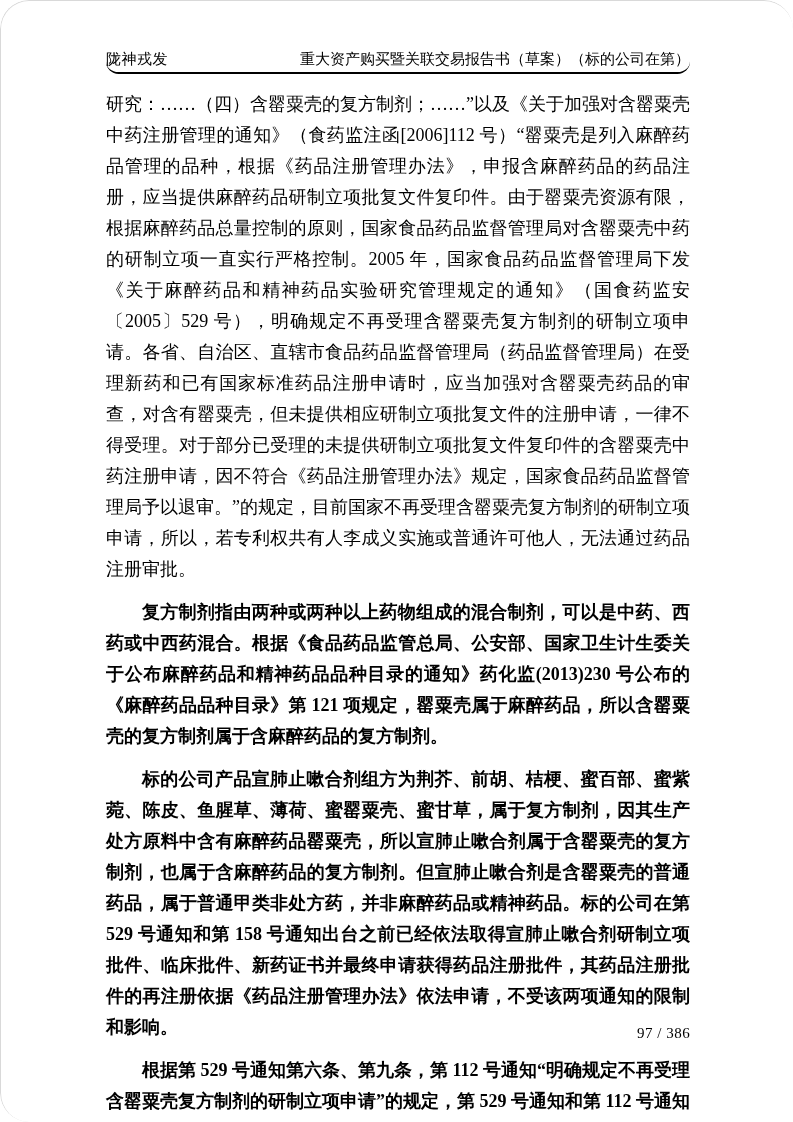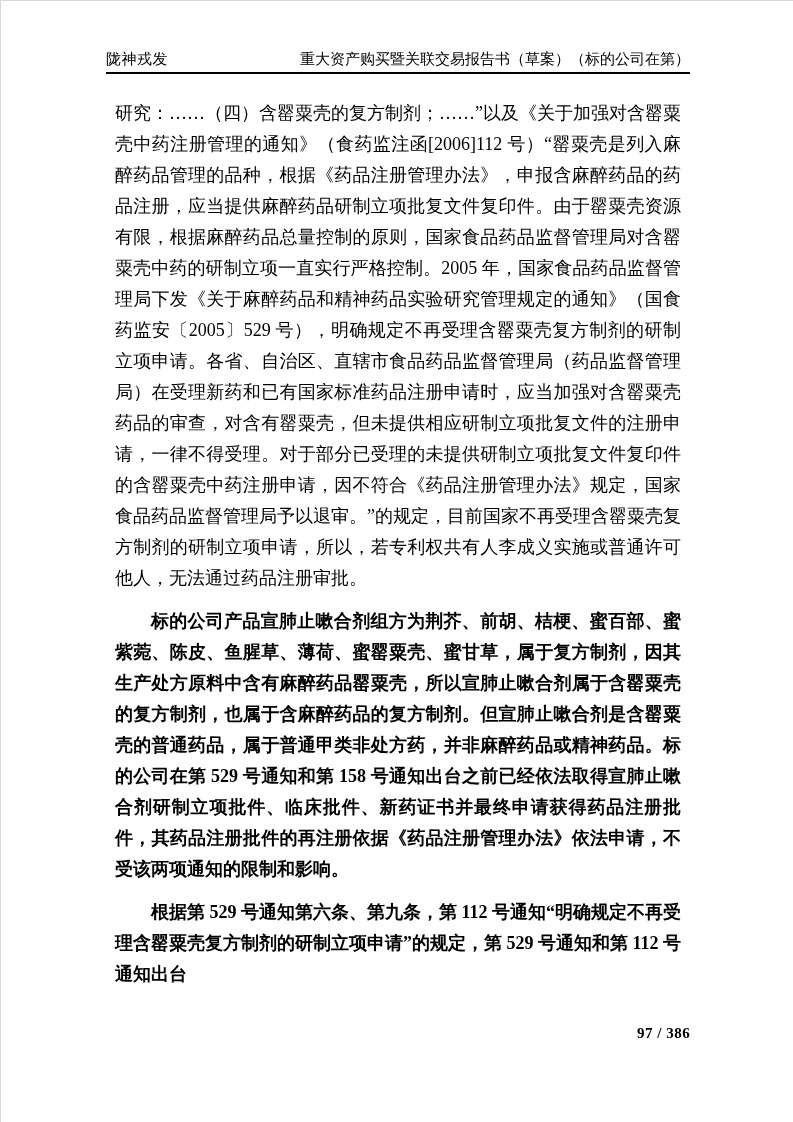--- a/index.html
+++ b/index.html
@@ -1,15 +1,15 @@
 <!DOCTYPE html>
 <html><head>
 <meta charset="utf-8">
 <style>
-  * { box-sizing: border-box; }
+  * { box-sizing: border-box; border-radius: 29px; }
   html, body { margin: 0; padding: 0; background: #ffffff; }
   body {
     width: 793px;
     height: 1122px;
     position: relative;
     font-family: "Liberation Serif", "DejaVu Serif", serif;
     color: #000000;
     overflow: hidden;
   }
   .page {
@@ -41,54 +41,55 @@
     position: absolute;
     top: 88px;
     left: 105px;
     width: 584px;
     font-size: 18px;
     line-height: 31px;
     text-align: justify;
     text-justify: inter-ideograph;
   }
   .body-text p {
-    margin: 9px;
+    margin: 0;
     padding: 0;
   }
   .body-text p + p { margin-top: 12px; }
   .body-text p.indent { text-indent: 2em; }
   .body-text p.bold { font-weight: 700; }
   .footer {
     position: absolute;
     top: 1024px;
     left: 0;
     width: 793px;
     height: 24px;
   }
   .footer .page-num {
     position: absolute;
     left: 636px;
     top: 0;
     font-size: 15px;
-    font-weight: 700;
+    font-weight: 400;
     letter-spacing: 0.5px;
   }
 </style>
 </head>
 <body>
 
 <div class="page">
 
   <div class="header">
     <span class="hdr-left">陇神戎发</span>
     <span class="hdr-right">重大资产购买暨关联交易报告书（草案）（标的公司在第）</span>
   </div>
 
   <div class="body-text">
     <p class="normal">研究：……（四）含罂粟壳的复方制剂；……”以及《关于加强对含罂粟壳中药注册管理的通知》（食药监注函[2006]112 号）“罂粟壳是列入麻醉药品管理的品种，根据《药品注册管理办法》，申报含麻醉药品的药品注册，应当提供麻醉药品研制立项批复文件复印件。由于罂粟壳资源有限，根据麻醉药品总量控制的原则，国家食品药品监督管理局对含罂粟壳中药的研制立项一直实行严格控制。2005 年，国家食品药品监督管理局下发《关于麻醉药品和精神药品实验研究管理规定的通知》（国食药监安〔2005〕529 号），明确规定不再受理含罂粟壳复方制剂的研制立项申请。各省、自治区、直辖市食品药品监督管理局（药品监督管理局）在受理新药和已有国家标准药品注册申请时，应当加强对含罂粟壳药品的审查，对含有罂粟壳，但未提供相应研制立项批复文件的注册申请，一律不得受理。对于部分已受理的未提供研制立项批复文件复印件的含罂粟壳中药注册申请，因不符合《药品注册管理办法》规定，国家食品药品监督管理局予以退审。”的规定，目前国家不再受理含罂粟壳复方制剂的研制立项申请，所以，若专利权共有人李成义实施或普通许可他人，无法通过药品注册审批。</p>
+    <p class="bold indent">复方制剂指由两种或两种以上药物组成的混合制剂，可以是中药、西药或中西药混合。根据《食品药品监管总局、公安部、国家卫生计生委关于公布麻醉药品和精神药品品种目录的通知》药化监(2013)230 号公布的《麻醉药品品种目录》第 121 项规定，罂粟壳属于麻醉药品，所以含罂粟壳的复方制剂属于含麻醉药品的复方制剂。</p>
     <p class="bold indent">标的公司产品宣肺止嗽合剂组方为荆芥、前胡、桔梗、蜜百部、蜜紫菀、陈皮、鱼腥草、薄荷、蜜罂粟壳、蜜甘草，属于复方制剂，因其生产处方原料中含有麻醉药品罂粟壳，所以宣肺止嗽合剂属于含罂粟壳的复方制剂，也属于含麻醉药品的复方制剂。但宣肺止嗽合剂是含罂粟壳的普通药品，属于普通甲类非处方药，并非麻醉药品或精神药品。标的公司在第 529 号通知和第 158 号通知出台之前已经依法取得宣肺止嗽合剂研制立项批件、临床批件、新药证书并最终申请获得药品注册批件，其药品注册批件的再注册依据《药品注册管理办法》依法申请，不受该两项通知的限制和影响。</p>
     <p class="bold indent">根据第 529 号通知第六条、第九条，第 112 号通知“明确规定不再受理含罂粟壳复方制剂的研制立项申请”的规定，第 529 号通知和第 112 号通知出台</p>
   </div>
 
   <div class="footer">
     <span class="page-num">97 / 386</span>
   </div>
 
 </div>
 

